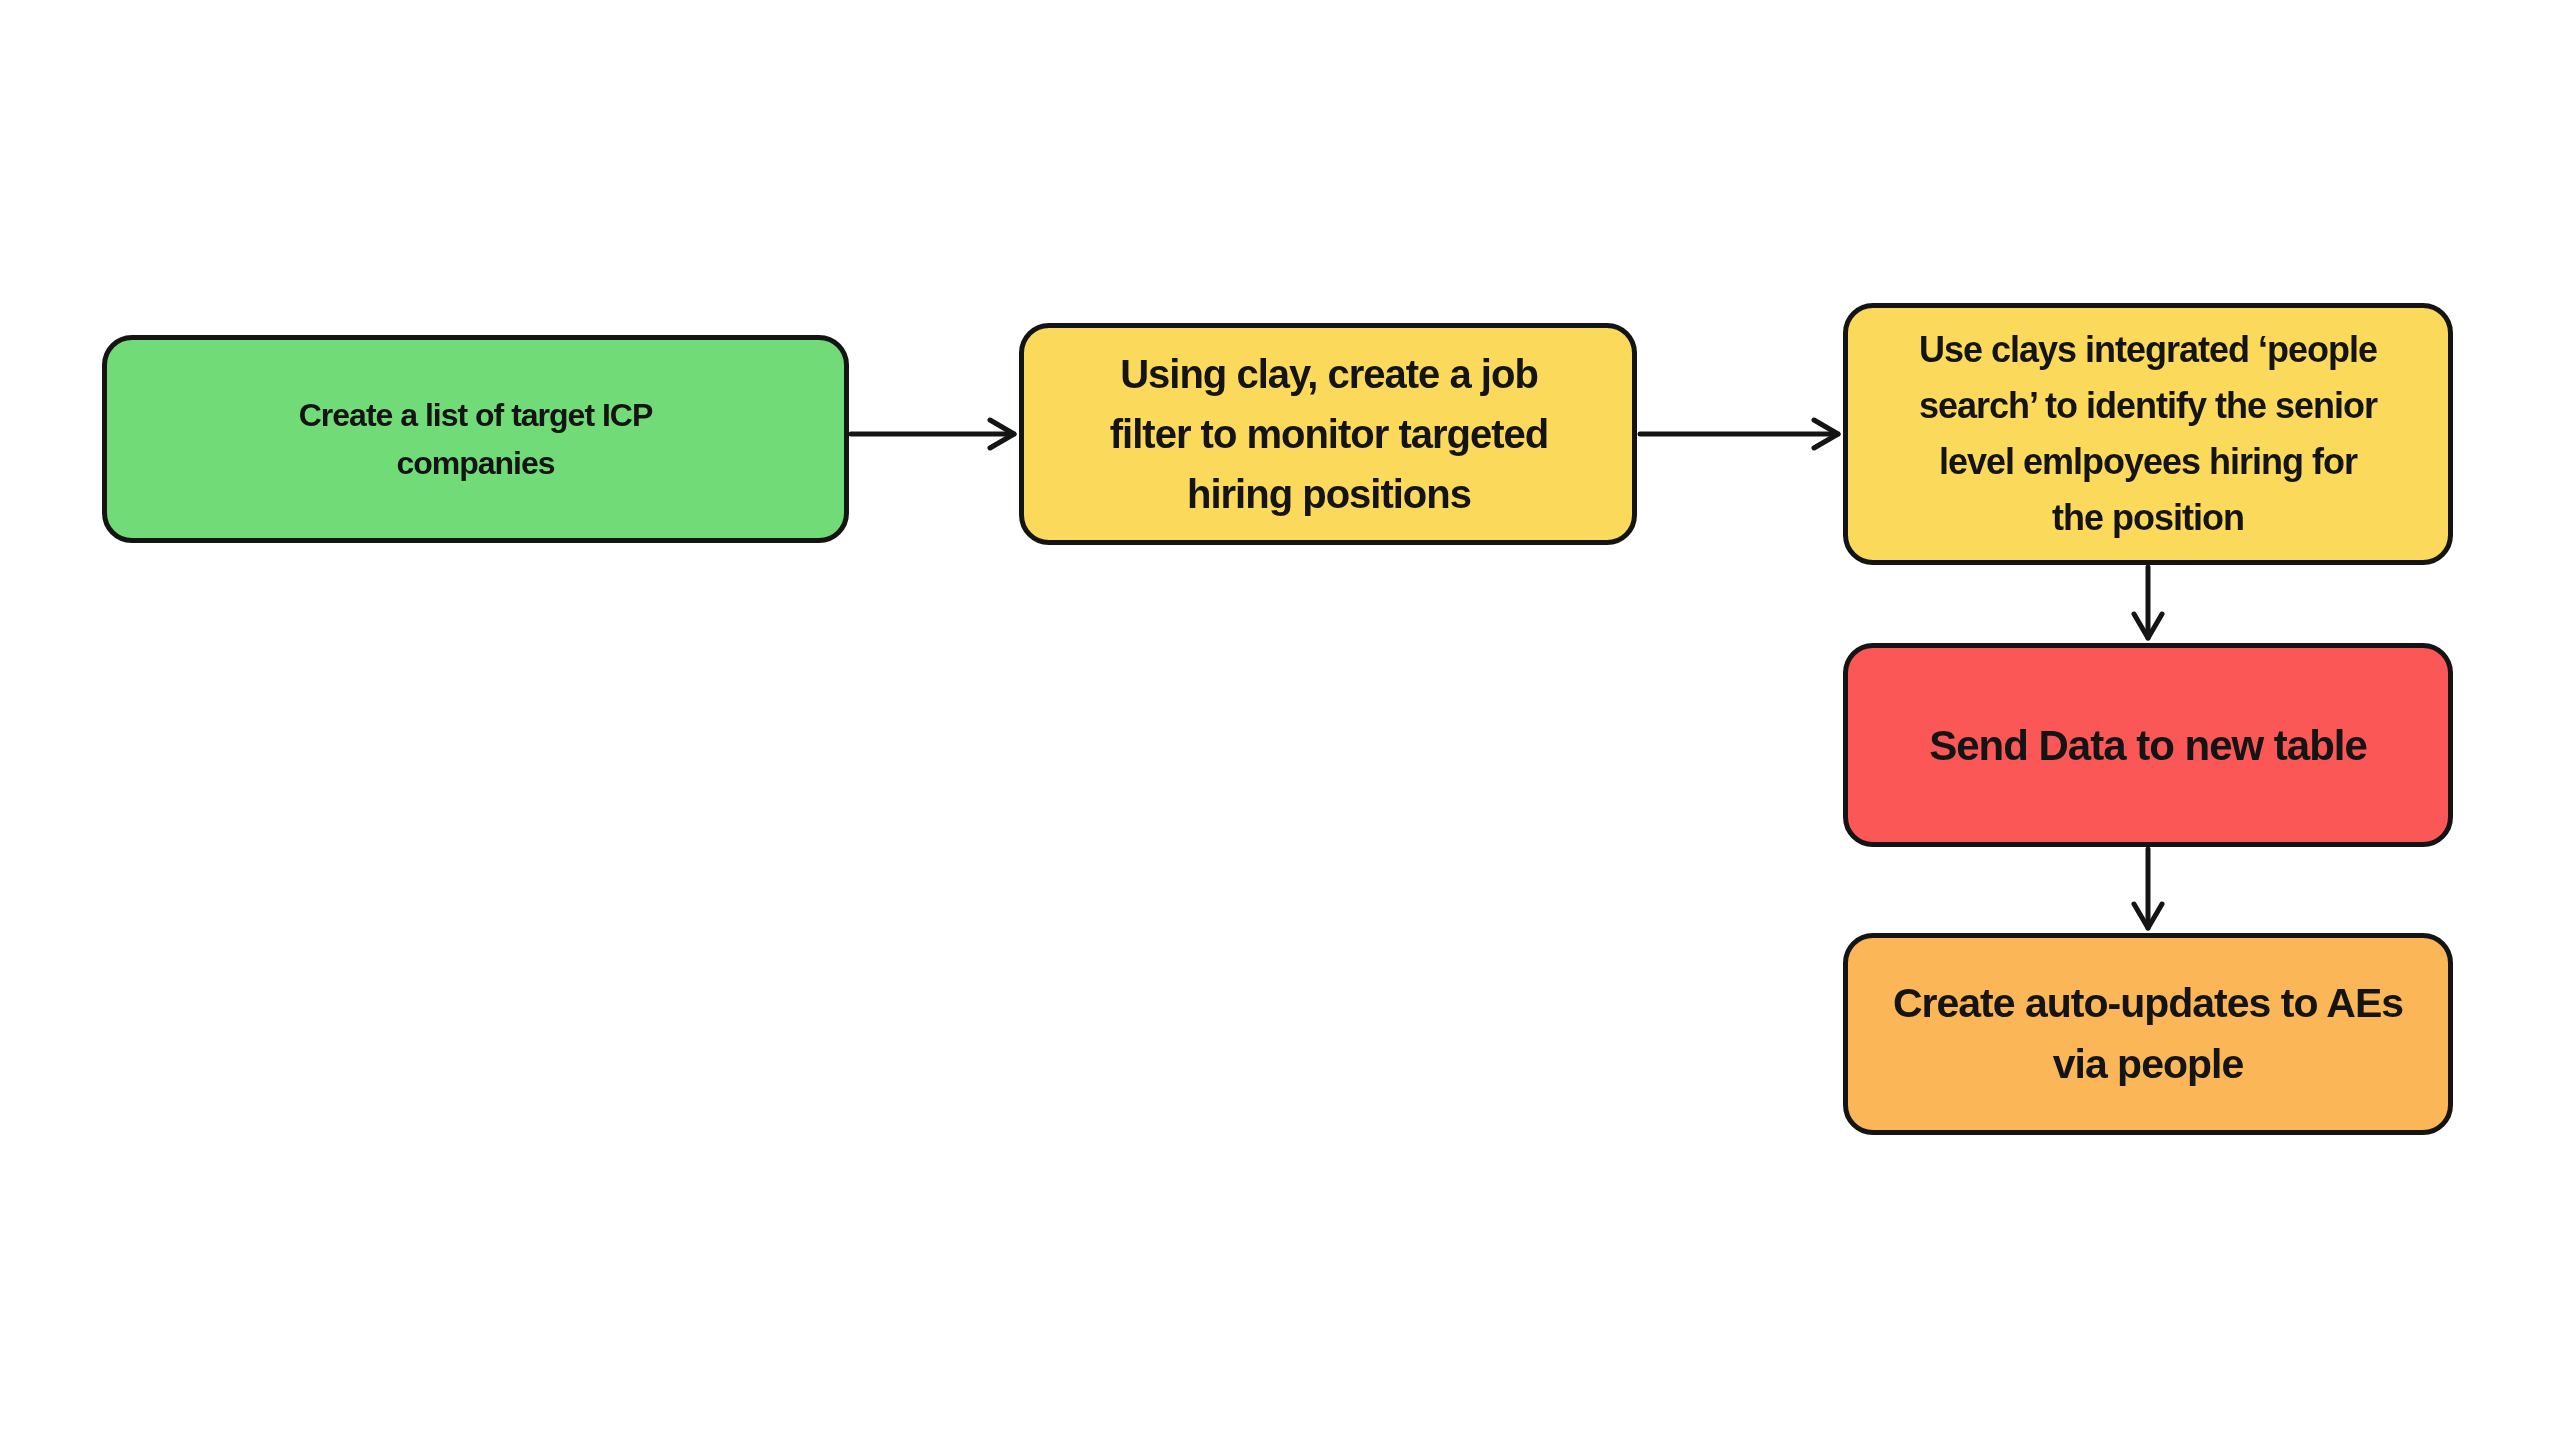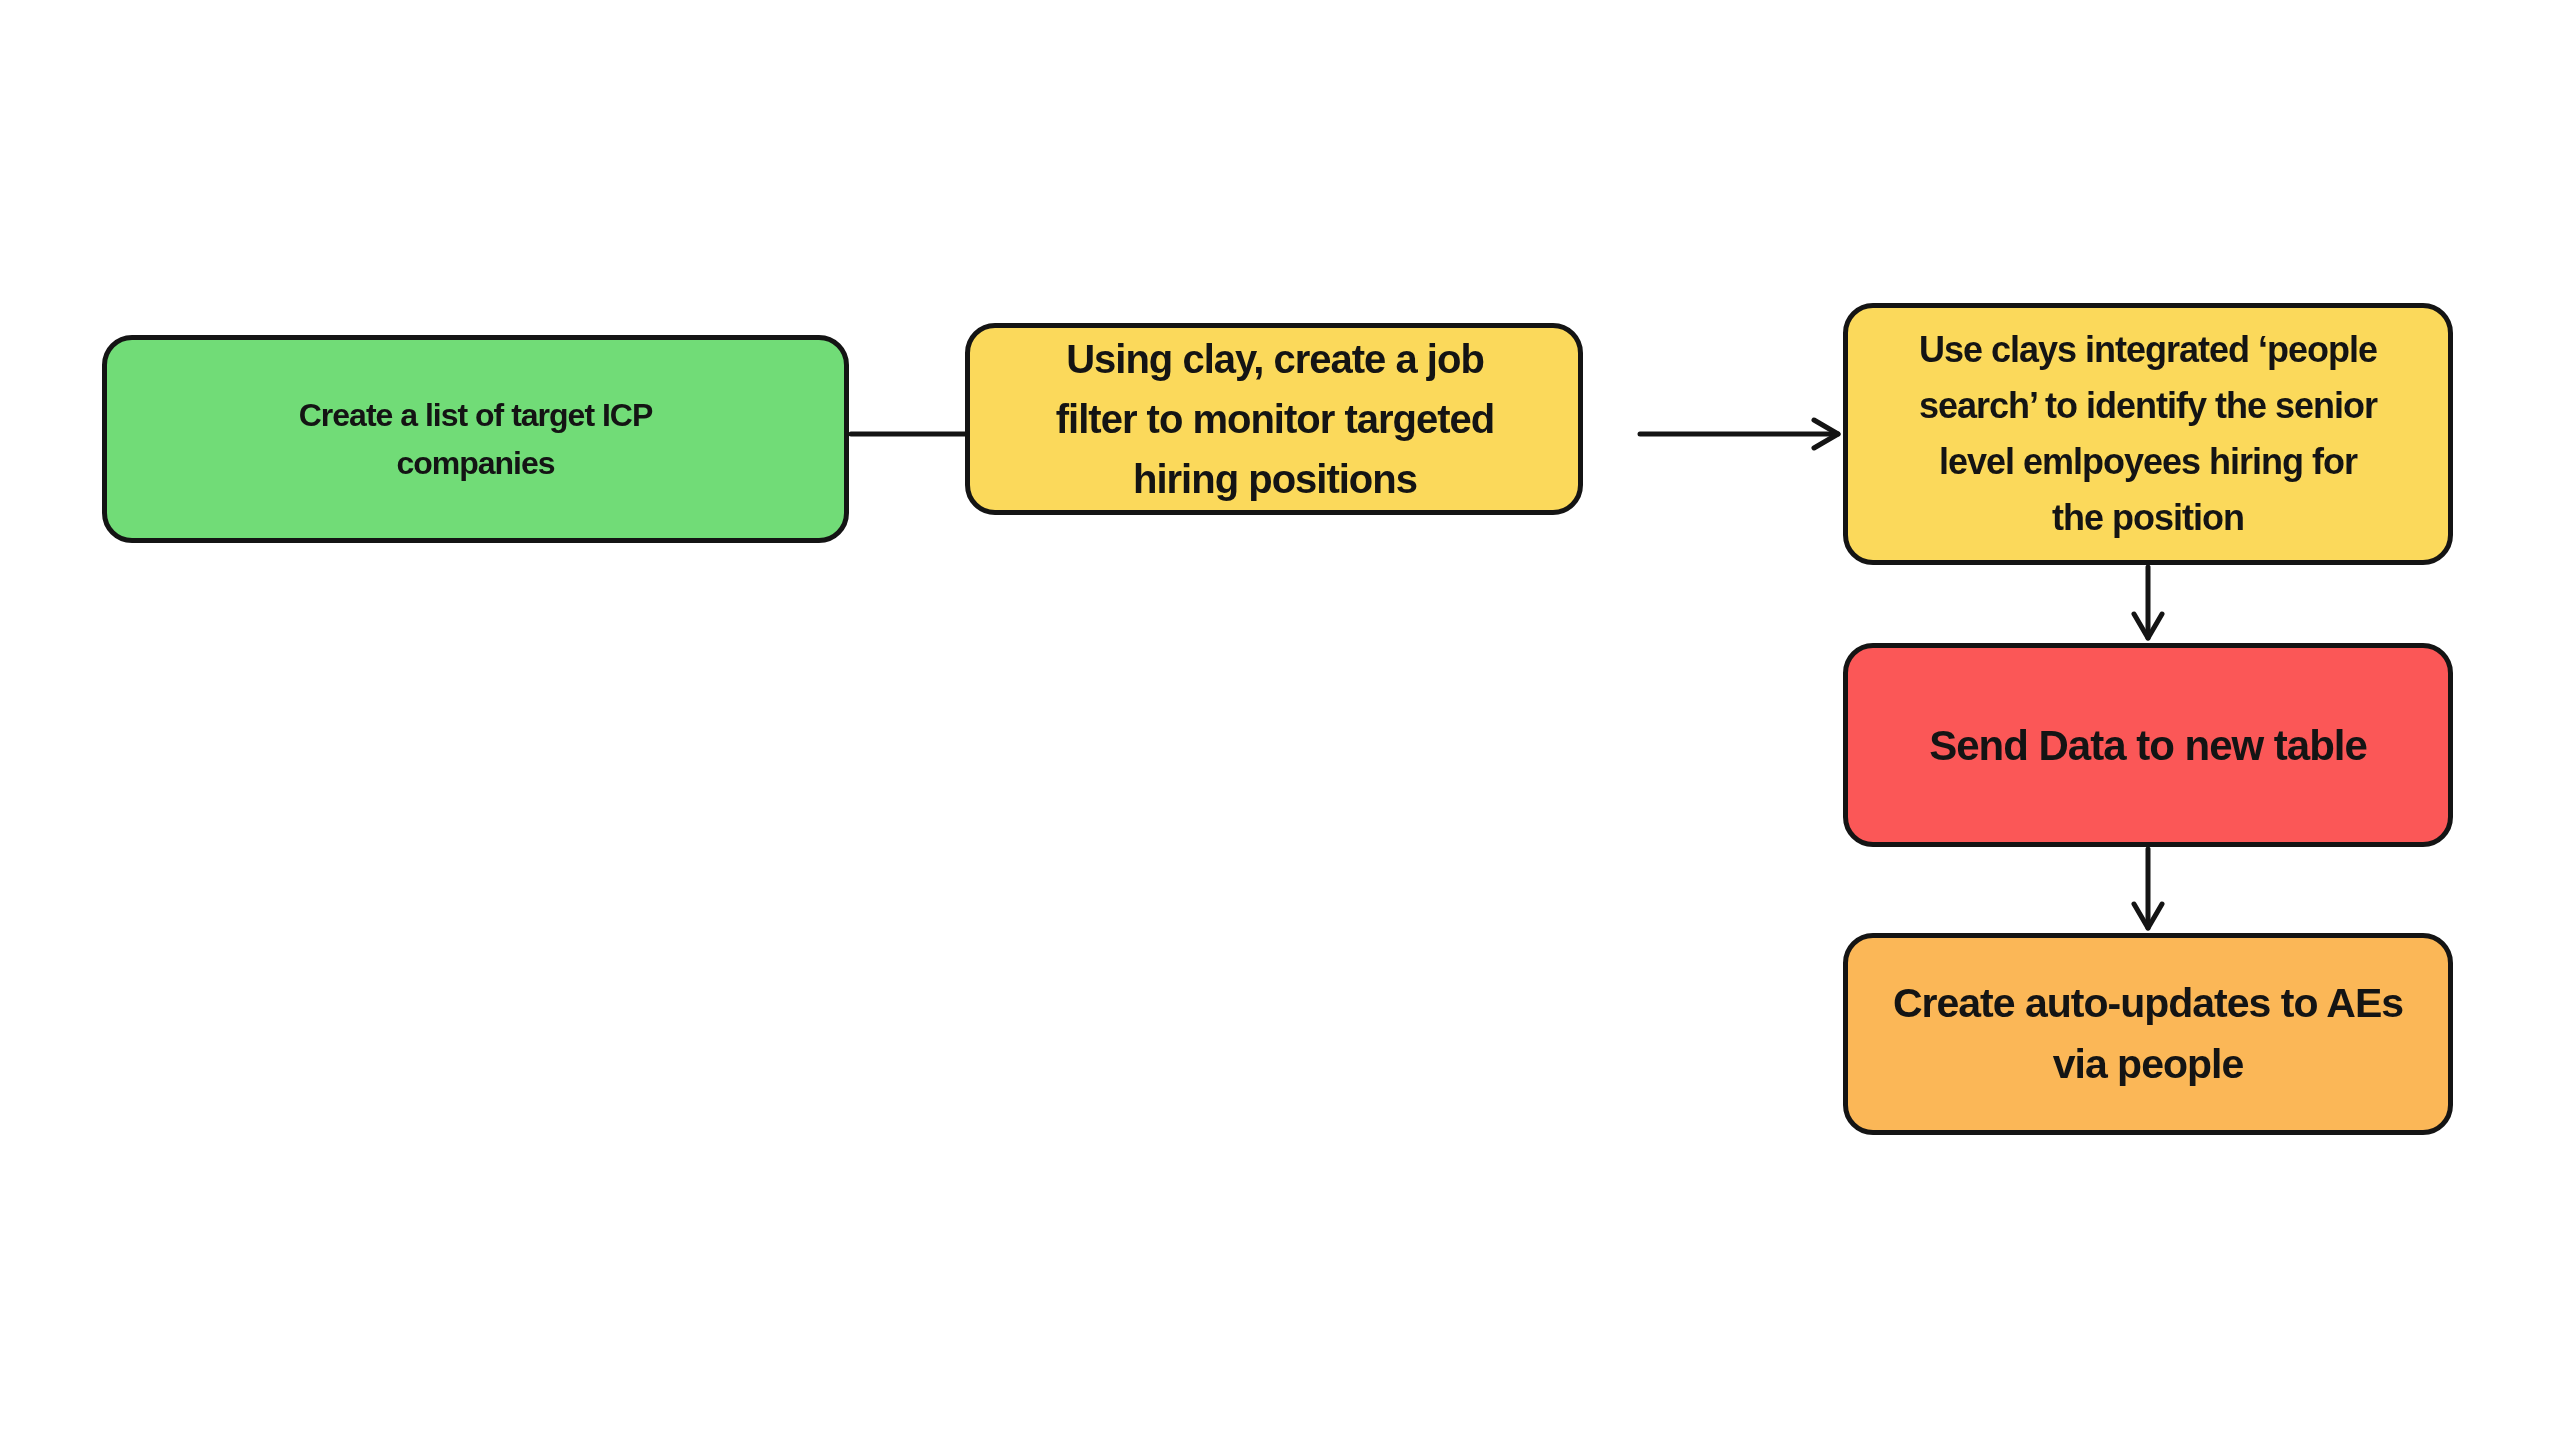--- a/index.html
+++ b/index.html
@@ -69,21 +69,21 @@
       </g>
       <g>
         <line x1="2148" y1="849" x2="2148" y2="928" stroke="#141414" stroke-width="5" stroke-linecap="round"></line>
         <polyline points="2134,904 2148,928 2162,904" fill="none" stroke="#141414" stroke-width="5" stroke-linecap="round" stroke-linejoin="round"></polyline>
       </g>
     </svg>
 <div class="node node-1" style="left: 102px; top: 335px; width: 747px; height: 208px; background: rgb(113, 220, 119); border-color: rgb(20, 20, 20);">
       <span class="node-label" style="color: rgb(20, 20, 20);">Create a list of target ICP
 companies</span>
     </div>
-    <div class="node node-2" style="left: 965px; top: 323px; width: 618px; height: 192px; background: rgb(251, 217, 91); border-color: rgb(20, 20, 20); padding-left: 8px;">
+    <div class="node node-2" style="left: 1019px; top: 323px; width: 618px; height: 222px; background: rgb(251, 217, 91); border-color: rgb(20, 20, 20); padding-left: 8px;">
       <span class="node-label" style="color: rgb(20, 20, 20);">Using clay, create a job
 filter to monitor targeted
 hiring positions</span>
     </div>
     <div class="node node-4" style="left: 1843px; top: 643px; width: 610px; height: 204px; background: rgb(251, 87, 87); border-color: rgb(20, 20, 20);">
       <span class="node-label" style="color: rgb(20, 20, 20);">Send Data to new table</span>
     </div>
     <div class="node node-3" style="left: 1843px; top: 303px; width: 610px; height: 262px; background: rgb(251, 217, 91); border-color: rgb(20, 20, 20);">
       <span class="node-label" style="color: rgb(20, 20, 20);">Use clays integrated ‘people
 search’ to identify the senior

